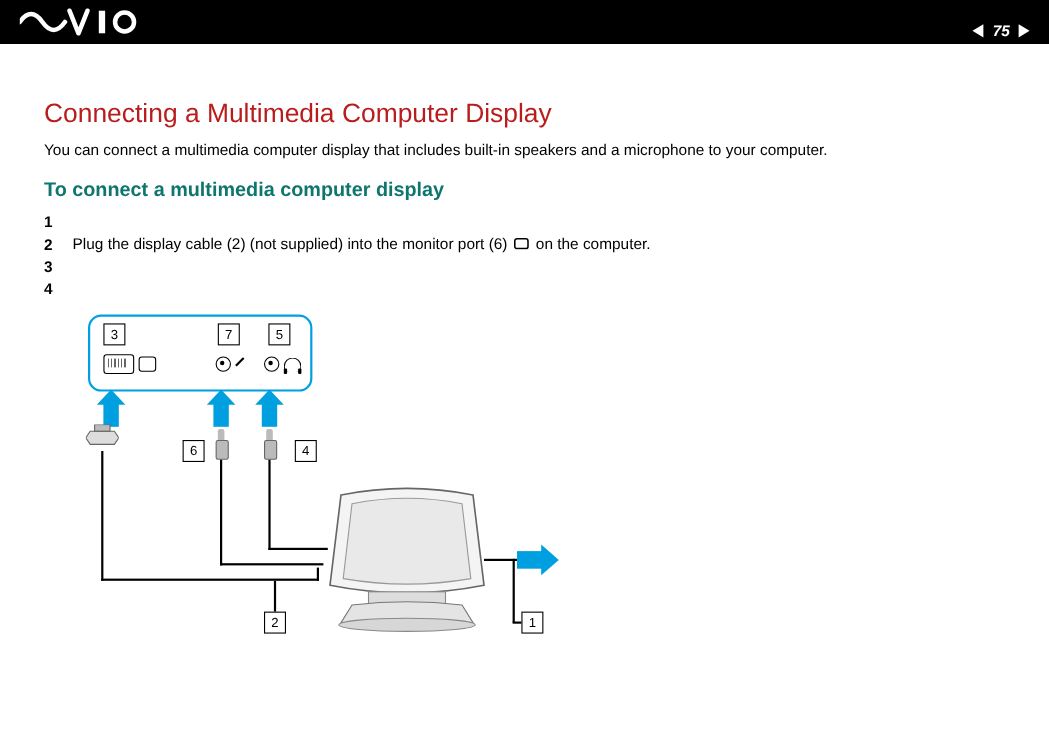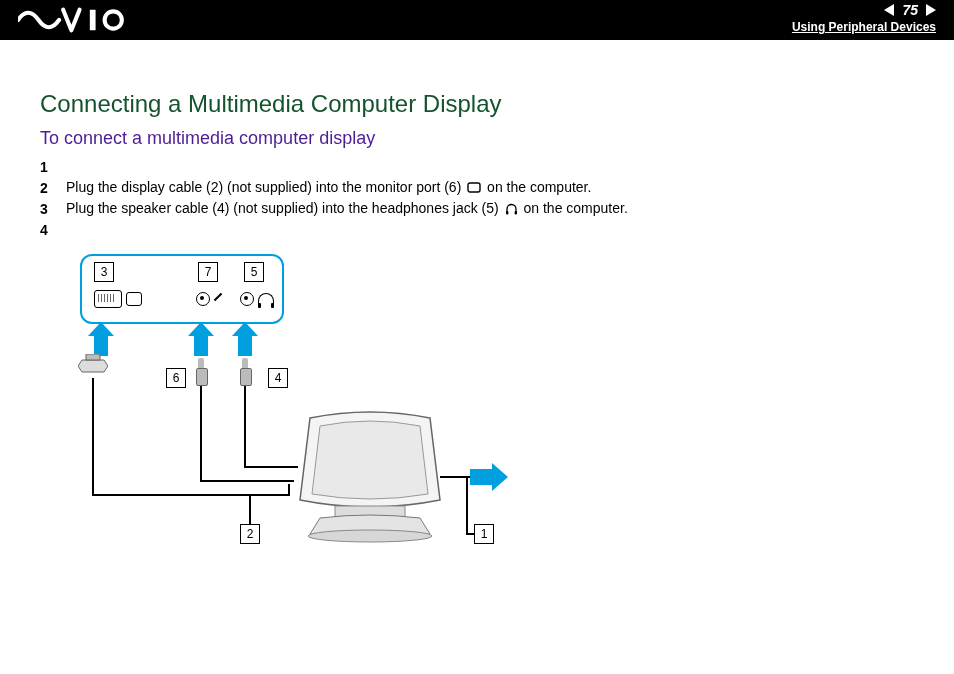--- a/index.html
+++ b/index.html
@@ -21,21 +21,21 @@
   }
   .logo {
     position: absolute;
     left: 18px;
     top: 6px;
     font-style: italic;
   }
   .nav {
     position: absolute;
     right: 18px;
-    top: 2px;
+    top: 20px;
     text-align: right;
     font-size: 12px;
     font-weight: bold;
   }
   .nav .page-row { display: flex; align-items: center; justify-content: flex-end; gap: 6px; }
   .nav .tri-left {
     width: 0; height: 0;
     border-top: 6px solid transparent;
     border-bottom: 6px solid transparent;
     border-right: 10px solid #fff;
@@ -50,32 +50,32 @@
     font-style: italic;
     font-weight: bold;
     font-size: 14px;
     padding: 0 2px;
   }
   .nav .section { margin-top: 2px; text-decoration: underline; }
   .content {
     padding: 50px 40px 20px 40px;
   }
   h1.title {
-    color: #14532d;
+    color: #b91c1c;
     font-weight: 400;
     font-size: 24px;
     margin: 0 0 10px 0;
   }
   .intro {
     font-size: 14px;
     margin: 0 0 18px 0;
   }
   h2.sub {
-    color: #4c1d95;
-    font-weight: 400;
+    color: #0f766e;
+    font-weight: 700;
     font-size: 18px;
     margin: 0 0 10px 0;
   }
   ol.steps {
     list-style: none;
     padding: 0;
     margin: 0 0 16px 0;
   }
   ol.steps li {
     font-size: 14px;
@@ -243,51 +243,41 @@
       <div class="tri-left"></div>
       <span class="pg">75</span>
       <div class="tri-right"></div>
     </div>
     <div class="section">Using Peripheral Devices</div>
   </div>
 </div>
 
 <div class="content">
   <h1 class="title">Connecting a Multimedia Computer Display</h1>
+  <p class="intro">You can connect a multimedia computer display that includes built-in speakers and a microphone to your computer.</p>
   <h2 class="sub">To connect a multimedia computer display</h2>
 
   <ol class="steps">
     <li>
       <span class="num">1</span>
     </li>
     <li>
       <span class="num">2</span>
       <span>
         <span>Plug the display cable (2) (not supplied) into the monitor port (6) </span>
         <span class="inline-icon">
           <svg width="14" height="11" viewBox="0 0 14 11">
               <rect x="1" y="1" width="12" height="9" rx="2" fill="none" stroke="#000" stroke-width="1.4"></rect>
             </svg>
         </span>
         <span> on the computer.</span>
       </span>
     </li>
     <li>
       <span class="num">3</span>
-      <span>
-        <span>Plug the speaker cable (4) (not supplied) into the headphones jack (5) </span>
-        <span class="inline-icon">
-          <svg width="13" height="12" viewBox="0 0 13 12">
-              <path d="M2 9 V6 a4.5 4.5 0 0 1 9 0 V9" fill="none" stroke="#000" stroke-width="1.3"></path>
-              <rect x="1" y="8" width="2.4" height="3.4" rx="1" fill="#000"></rect>
-              <rect x="9.6" y="8" width="2.4" height="3.4" rx="1" fill="#000"></rect>
-            </svg>
-        </span>
-        <span> on the computer.</span>
-      </span>
     </li>
     <li>
       <span class="num">4</span>
     </li>
   </ol>
 
   <div class="diagram">
 
     <div class="panel">
       <div class="callout" style="left:12px; top:6px;">3</div>

